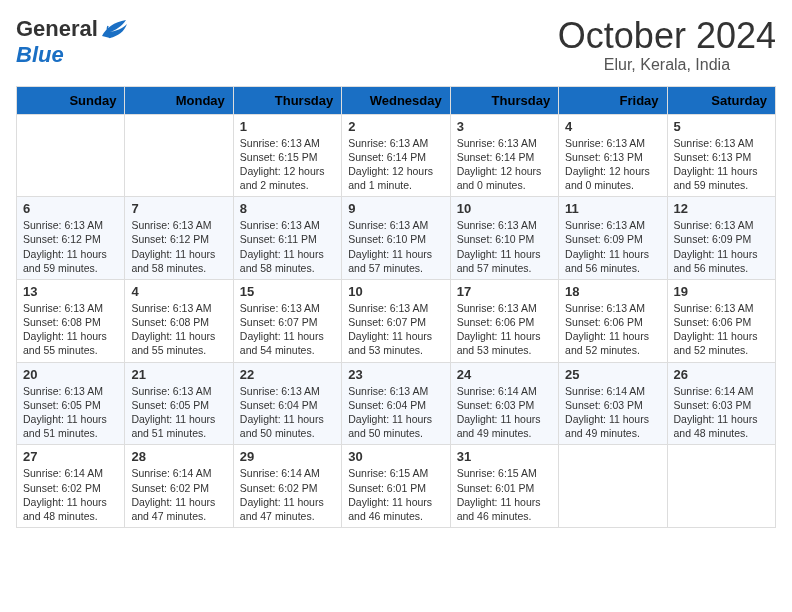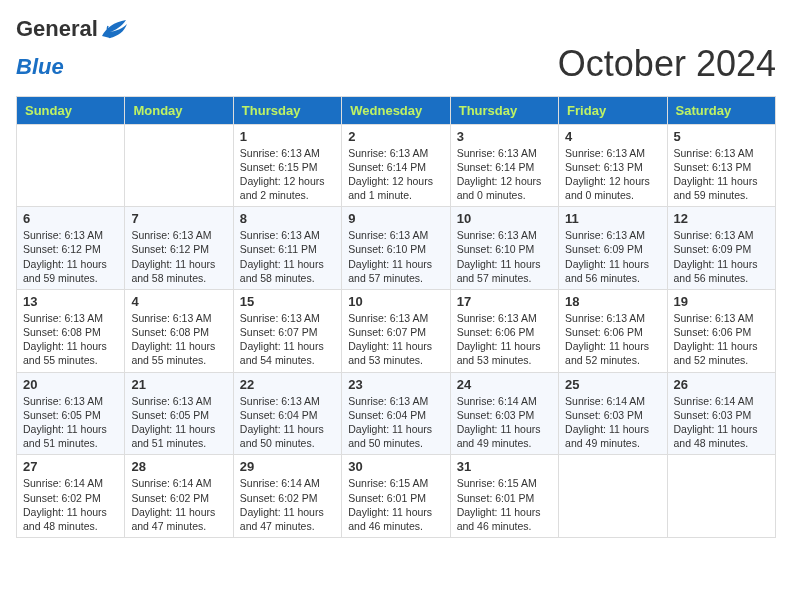--- a/index.html
+++ b/index.html
@@ -13,21 +13,20 @@
     .header {
       display: flex;
       justify-content: space-between;
       align-items: flex-start;
       margin-bottom: 12px;
     }
     .logo {
       display: flex;
       flex-direction: column;
       align-items: flex-start;
-      gap: 12px;
     }
     .logo-text {
       display: flex;
       align-items: center;
     }
     .logo-general {
       font-size: 22px;
       font-weight: bold;
       color: #333;
     }
@@ -37,44 +36,43 @@
       color: #1a6fc4;
       font-style: italic;
     }
     .logo-bird {
       width: 28px;
       height: 22px;
       margin-left: 2px;
     }
     .title-block {
       text-align: center;
-      margin-top: 28px;
     }
     .month-title {
       font-size: 36px;
       font-weight: normal;
       color: #333;
       line-height: 1.1;
     }
     .location {
       font-size: 16px;
       color: #555;
     }
     .calendar {
       width: 100%;
       border-collapse: collapse;
     }
     .calendar th {
       background-color: #1a6fc4;
-      color: #bef264;
+      color: #000000;
       font-size: 13px;
       font-weight: bold;
       padding: 6px 8px;
       border: 1px solid #ddd;
-      text-align: left;
+      text-align: right;
     }
     .calendar td {
       border: 1px solid #ddd;
       vertical-align: top;
       padding: 4px 6px;
       font-size: 11px;
       color: #333;
       width: calc(100% / 7);
       min-height: 80px;
       height: 80px;
@@ -113,20 +111,21 @@
       <span class="logo-general">General</span>
       <svg class="logo-bird" viewBox="0 0 28 22" fill="none" xmlns="http://www.w3.org/2000/svg">
         <path d="M2 18 C6 10, 14 4, 26 2 C22 8, 16 12, 10 14 C16 13, 22 11, 27 6 C24 14, 18 18, 10 20 Z" fill="#1a6fc4"></path>
         <path d="M10 20 C8 16, 6 12, 8 8" stroke="#1a6fc4" stroke-width="1.5" fill="none"></path>
       </svg>
     </div>
     <span class="logo-blue">Blue</span>
   </div>
   <div class="title-block">
     <div class="month-title">October 2024</div>
+    <div class="location">Elur, Kerala, India</div>
   </div>
 </div>
 
 <table class="calendar">
   <thead>
     <tr>
     <th>Sunday</th>
         <th>Monday</th>
         <th>Thursday</th>
         <th>Wednesday</th>

